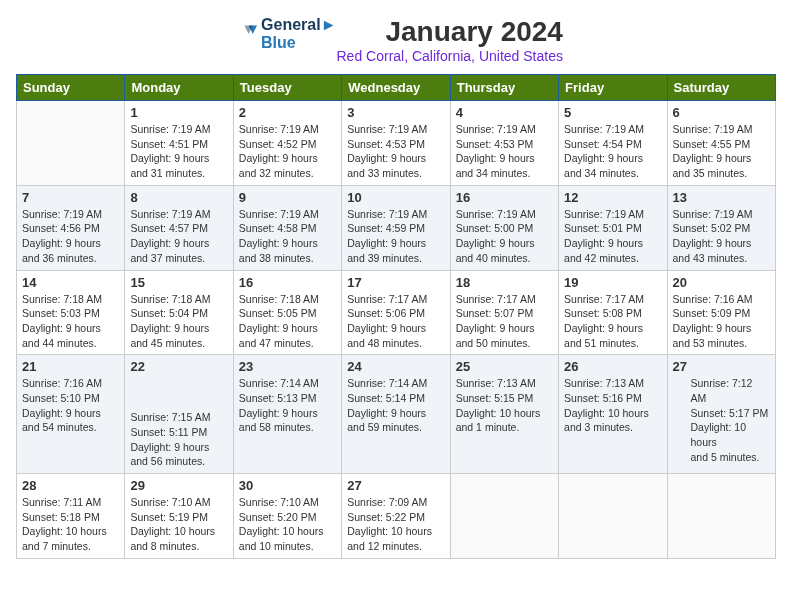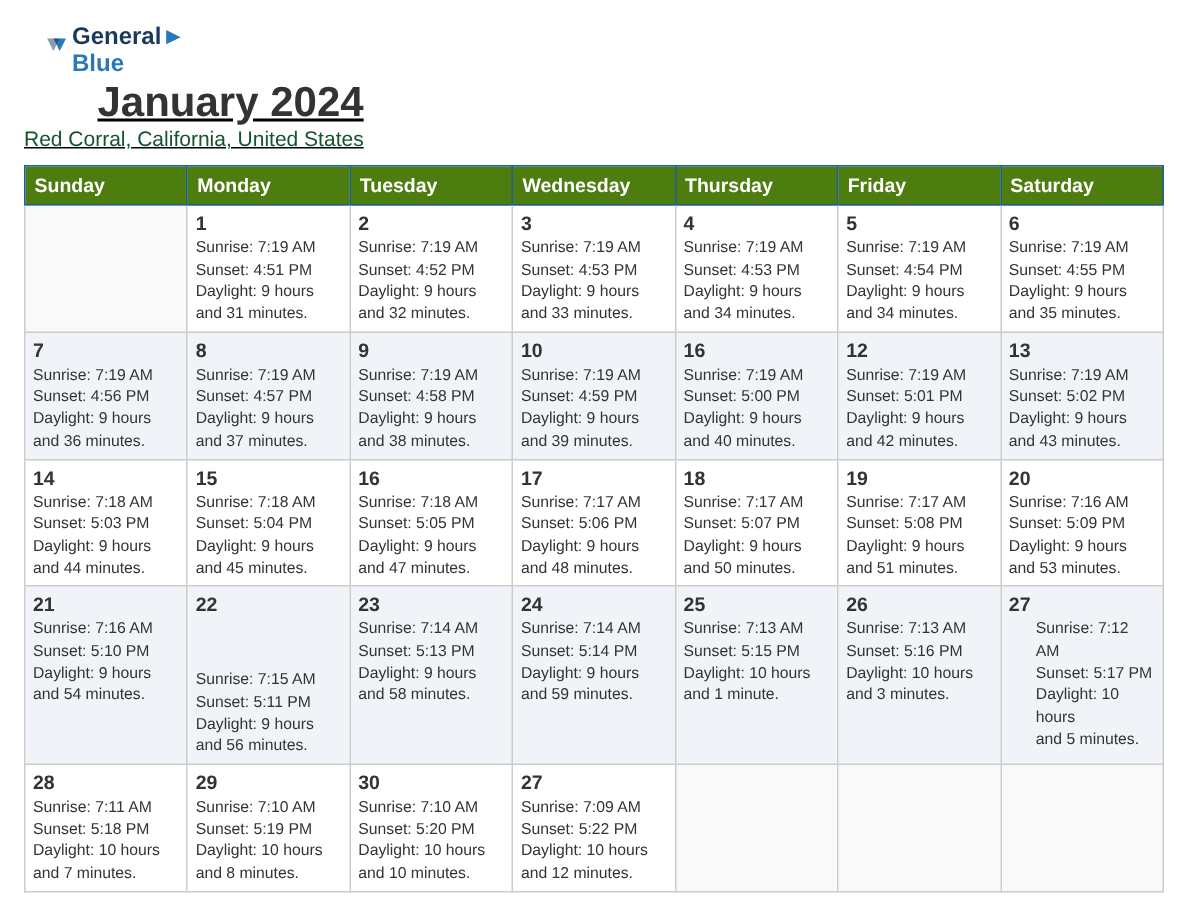--- a/index.html
+++ b/index.html
@@ -8,43 +8,41 @@
       background: #fff;
       width: 792px;
       min-height: 612px;
       padding: 16px;
     }
     .header {
       display: flex;
       justify-content: center;
       align-items: flex-start;
       margin-bottom: 10px;
-      flex-direction: column;
     }
     .logo {
       display: flex;
       align-items: center;
       gap: 4px;
     }
     .logo-icon {
       width: 28px;
       height: 28px;
     }
     .title-section {
       text-align: right;
-      text-decoration: underline;
     }
     .month-year {
       font-size: 28px;
       font-weight: bold;
       color: #333;
     }
     .location {
       font-size: 14px;
-      color: #14532d;
+      color: #6d28d9;
     }
     .calendar {
       width: 100%;
       border-collapse: collapse;
       border: 1px solid #ccc;
     }
     .calendar th {
       background-color: #4d7c0f;
       color: white;
       text-align: left;

